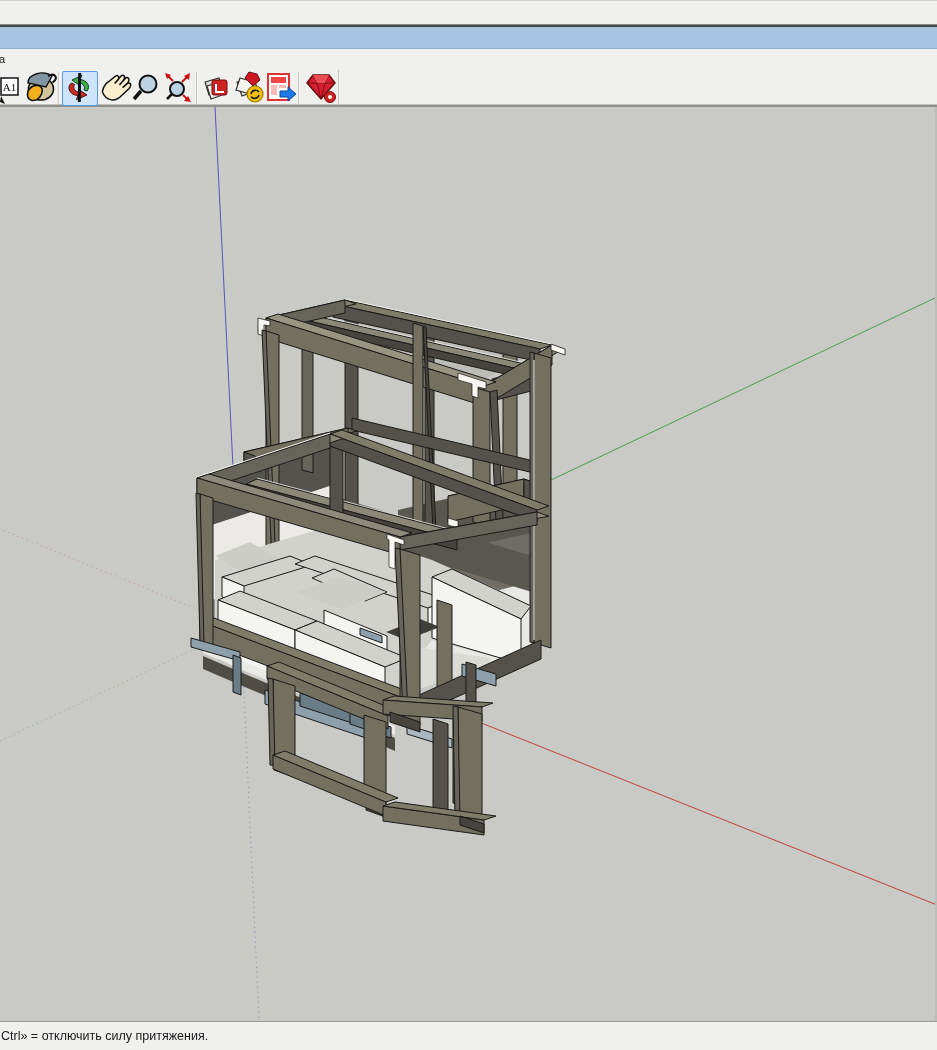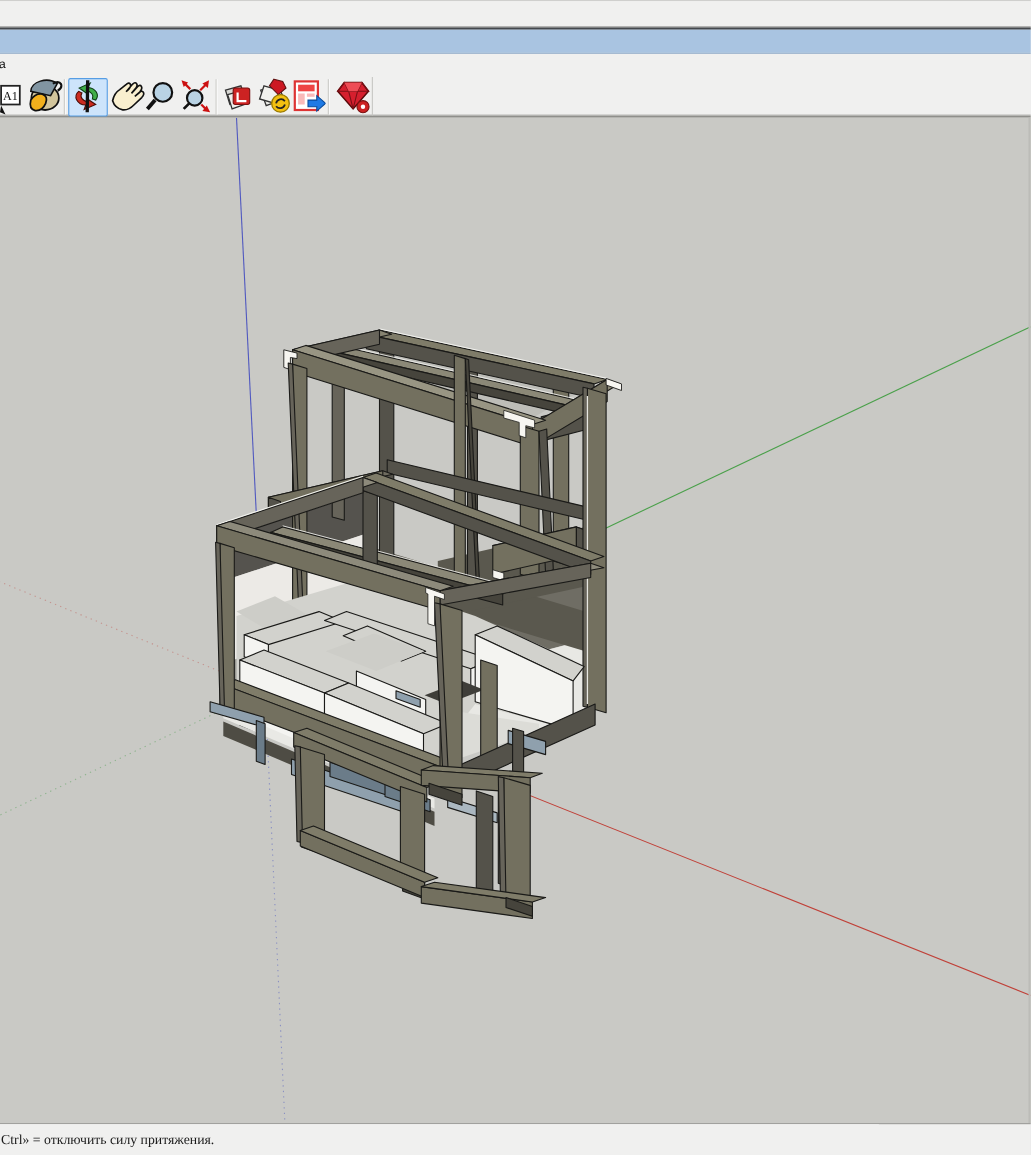--- a/index.html
+++ b/index.html
@@ -207,14 +207,14 @@
 <polygon points="458.0,707.0 482.0,714.0 482.0,822.0 458.0,815.0" fill="#73705f" stroke="#1a1a18" stroke-width="1.0" stroke-linejoin="round"></polygon>
 <polygon points="453.0,706.0 458.0,707.0 460.0,820.0 455.0,819.0" fill="#67645a" stroke="#1a1a18" stroke-width="1.0" stroke-linejoin="round"></polygon>
 <polygon points="383.0,806.0 484.0,820.0 484.0,835.0 383.0,821.0" fill="#73705f" stroke="#1a1a18" stroke-width="1.0" stroke-linejoin="round"></polygon>
 <polygon points="383.0,806.0 395.0,802.0 496.0,816.0 484.0,820.0" fill="#7f7c69" stroke="#1a1a18" stroke-width="1.0" stroke-linejoin="round"></polygon>
 <polygon points="460.0,816.0 484.0,824.0 484.0,833.0 460.0,825.0" fill="#46443c" stroke="#1a1a18" stroke-width="1.0" stroke-linejoin="round"></polygon>
 <polygon points="390.0,712.0 420.0,722.0 420.0,732.0 390.0,722.0" fill="#46443c" stroke="#1a1a18" stroke-width="1.0" stroke-linejoin="round"></polygon>
 </svg>
 <div style="position:absolute;right:0;top:0;width:2px;height:914px;background:#bcbcb8;"></div>
 </div>
 <div class="abs" style="left:0;top:1021px;width:937px;height:1px;background:#9a9a96;"></div>
-<div class="abs" style="left:0;top:1022px;width:799px;height:28px;background:#f0f0ef;font-family:Liberation Serif, serif;">
+<div class="abs" style="left:0;top:1022px;width:799px;height:28px;background:#f0f0ef;">
 <div style="position:absolute;left:1px;top:7px;font-size:12.5px;color:#1a1a1a;">Ctrl» = отключить силу притяжения.</div>
 </div>
 </body></html>

